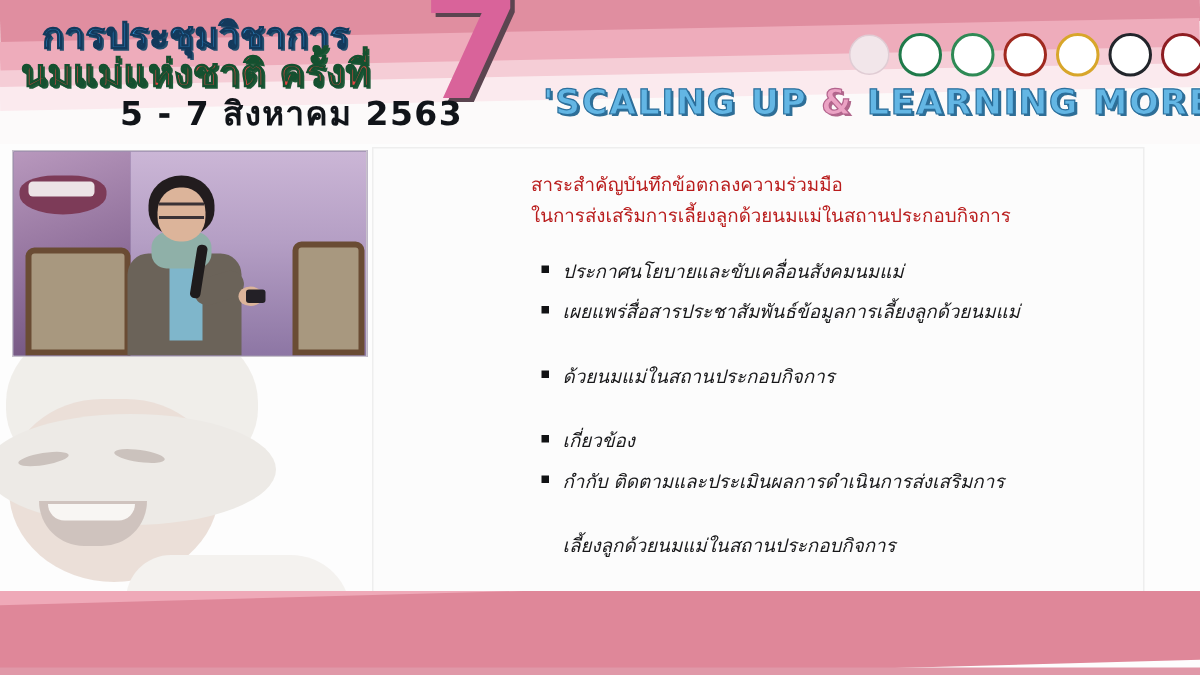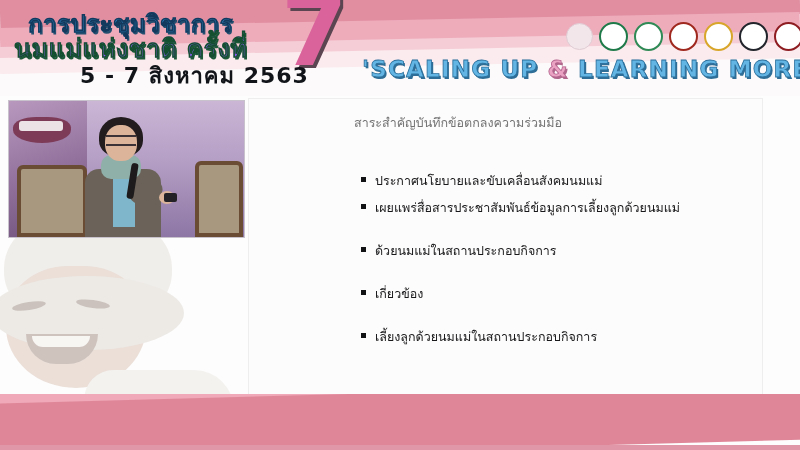--- a/index.html
+++ b/index.html
@@ -86,21 +86,21 @@
   }
   .title-line1 {
     left: 28px;
     top: 4px;
     font-size: 24px;
   }
   .title-line2 {
     left: 14px;
     top: 28px;
     font-size: 25px;
-    color: #8b5cf6;
+    color: #ef4444;
     -webkit-text-stroke: 0.7px #14502f;
     text-shadow: 1.5px 1.5px 0 #1d5a38;
   }
   .title-date {
     position: absolute;
     z-index: 7;
     left: 80px;
     top: 58px;
     font-size: 22px;
     font-weight: 700;
@@ -359,41 +359,42 @@
     border: 1px solid #eeeeee;
     box-sizing: border-box;
   }
   .heading {
     position: absolute;
     left: 105px;
     top: 13px;
     width: 400px;
     font-size: 12.5px;
     line-height: 21px;
-    color: #737373;
+    color: #b91c1c;
     font-family: "DejaVu Sans", "Liberation Sans", sans-serif;
   }
   .heading div { white-space: nowrap; }
 
   .bullets {
     position: absolute;
     left: 112px;
     top: 72px;
     width: 395px;
     list-style: none;
     margin: 0;
     padding: 0;
   }
   .bullets li {
     position: relative;
     padding-left: 14px;
     margin-bottom: 8px;
     font-size: 12.5px;
     line-height: 19px;
     color: #18181a;
+    font-style: italic;
   }
   .bullets li .sq {
     position: absolute;
     left: 0;
     top: 6px;
     width: 5px;
     height: 5px;
     background: #111214;
   }
   .bullets li .txt { display: block; }
@@ -496,20 +497,21 @@
     <div class="vp-glasses"></div>
     <div class="vp-arm"></div>
     <div class="vp-mic"></div>
     <div class="vp-hand"></div>
     <div class="vp-clicker"></div>
   </div>
 
   <div class="content-panel">
     <div class="heading">
       <div>สาระสำคัญบันทึกข้อตกลงความร่วมมือ</div>
+      <div>ในการส่งเสริมการเลี้ยงลูกด้วยนมแม่ในสถานประกอบกิจการ</div>
     </div>
 
     <ul class="bullets">
       <li>
         <span class="sq"></span>
         <span class="txt">
           <span class="l1">ประกาศนโยบายและขับเคลื่อนสังคมนมแม่</span>
         </span>
       </li>
       <li>
@@ -526,20 +528,21 @@
       </li>
       <li>
         <span class="sq"></span>
         <span class="txt">
           <span class="l2">เกี่ยวข้อง</span>
         </span>
       </li>
       <li>
         <span class="sq"></span>
         <span class="txt">
+          <span class="l1">กำกับ ติดตามและประเมินผลการดำเนินการส่งเสริมการ</span>
           <span class="l2">เลี้ยงลูกด้วยนมแม่ในสถานประกอบกิจการ</span>
         </span>
       </li>
     </ul>
   </div>
 
   <div class="ribbon">
     <div class="ribbon-light"></div>
     <div class="ribbon-dark"></div>
     <div class="ribbon-edge"></div>

